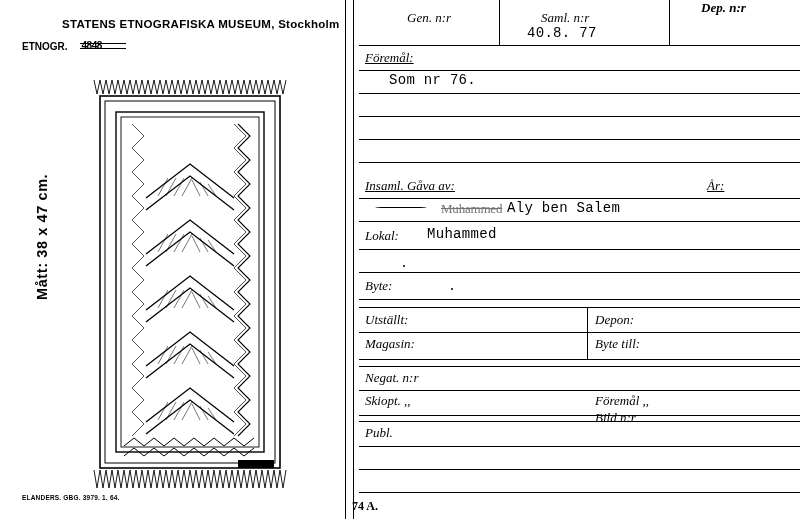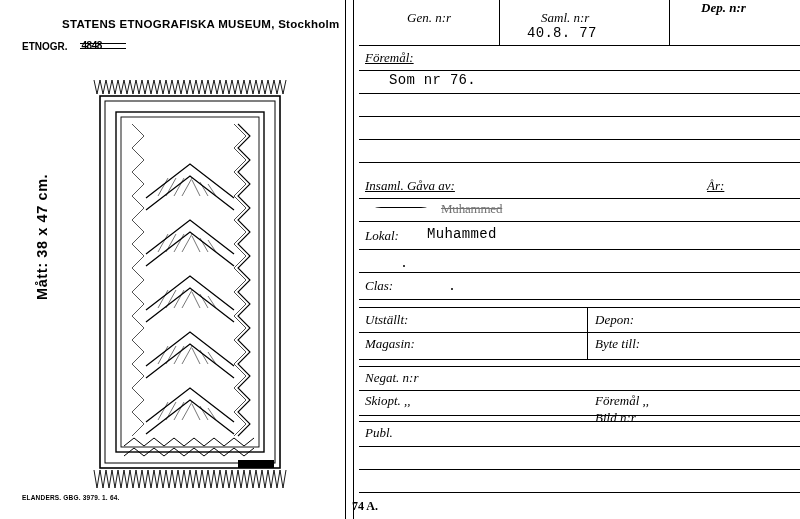--- a/index.html
+++ b/index.html
@@ -277,29 +277,30 @@
       <div class="hline" style="top:93px;"></div>
       <div class="hline" style="top:116px;"></div>
       <div class="hline" style="top:139px;"></div>
       <div class="hline" style="top:162px;"></div>
 
       <div class="lbl u" style="left:6px; top:178px;">Insaml. Gåva av:</div>
       <div class="lbl u" style="left:348px; top:178px;">År:</div>
       <div class="hline" style="top:198px;"></div>
 
       <div class="struck" style="left:82px; top:201px;">Muhammed</div>
+      <div class="typed" style="left:148px; top:200px;">Aly ben Salem</div>
       <div class="penmark" style="left:16px; top:207px; width:52px;"></div>
       <div class="hline" style="top:221px;"></div>
 
       <div class="lbl" style="left:6px; top:228px;">Lokal:</div>
       <div class="typed" style="left:68px; top:226px;">Muhammed</div>
       <div class="hline" style="top:249px;"></div>
       <div class="hline" style="top:272px;"></div>
 
-      <div class="lbl" style="left:6px; top:278px;">Clas:</div>
+      <div class="lbl" style="left:6px; top:278px;">Byte:</div>
       <div class="dot" style="left:92px; top:288px;"></div>
       <div class="hline" style="top:299px;"></div>
       <div class="hline" style="top:307px;"></div>
 
       <div class="lbl" style="left:6px; top:312px;">Utställt:</div>
       <div class="lbl" style="left:236px; top:312px;">Depon:</div>
       <div class="vsep" style="left:228px; top:307px; height:52px;"></div>
       <div class="hline" style="top:332px;"></div>
 
       <div class="lbl" style="left:6px; top:336px;">Magasin:</div>

